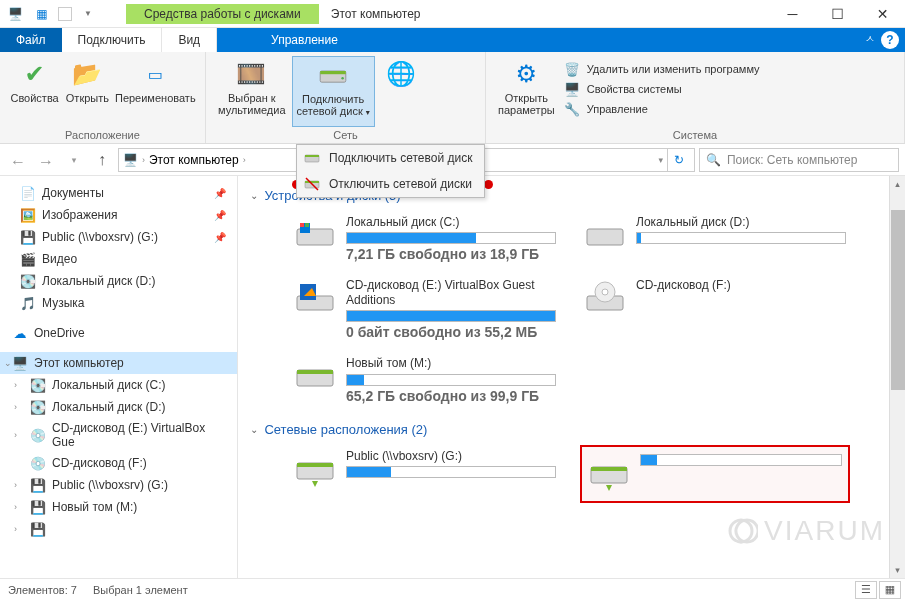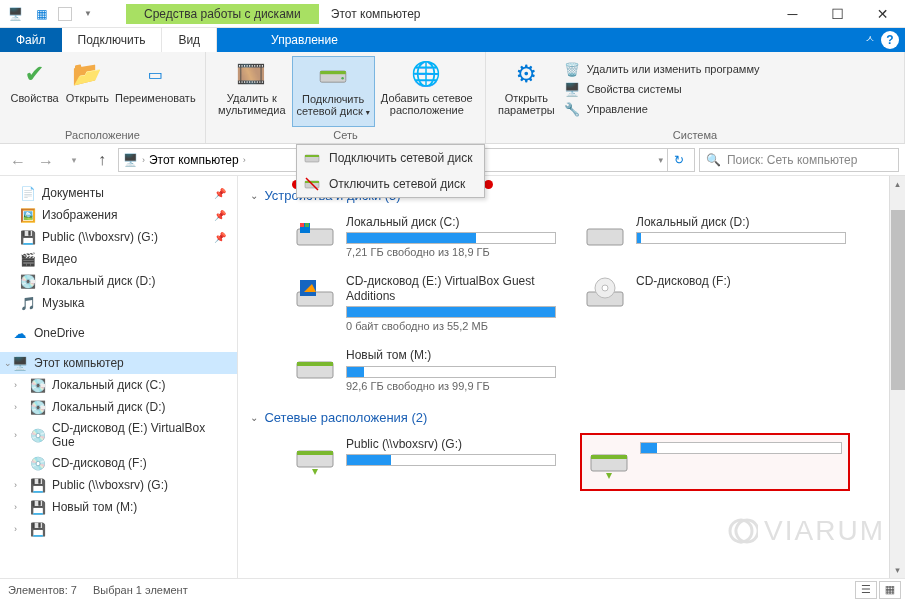--- a/index.html
+++ b/index.html
@@ -61,21 +61,21 @@
 .section-header { display: flex; align-items: center; gap: 6px; font-size: 13px; color: #1a5fb4; padding: 4px 0 8px; }
 .section-chev { font-size: 10px; color: #666; }
 .drives-grid { display: flex; flex-wrap: wrap; gap: 8px 20px; padding-left: 40px; margin-bottom: 10px; }
 .drive-item { width: 270px; display: flex; align-items: flex-start; gap: 10px; padding: 4px; }
 .drive-item.highlighted { border: 2px solid #d00; background: #fdf6f6; padding: 6px; }
 .drive-icon { width: 42px; height: 42px; display: flex; align-items: center; justify-content: center; font-size: 32px; flex-shrink: 0; }
 .drive-info { flex: 1; display: flex; flex-direction: column; gap: 2px; }
 .drive-name { font-size: 12px; color: #333; line-height: 1.2; }
 .drive-bar { width: 100%; height: 12px; border: 1px solid #bbb; background: #fff; position: relative; margin-top: 1px; }
 .drive-bar-fill { height: 100%; background: #2196f3; }
-.drive-free { font-size: 11px; color: #666; }
+.drive-free { font-size: 14px; color: #666; font-weight: bold; }
 
 .statusbar { height: 22px; border-top: 1px solid #e5e5e5; display: flex; align-items: center; padding: 0 8px; font-size: 11px; color: #555; gap: 16px; position: relative; }
 .status-views { position: absolute; right: 4px; display: flex; gap: 2px; }
 .view-btn { width: 22px; height: 18px; border: 1px solid #ccc; display: flex; align-items: center; justify-content: center; font-size: 11px; }
 
 .watermark { position: absolute; right: 20px; bottom: 30px; font-size: 28px; color: #ccc; letter-spacing: 2px; font-weight: 300; display: flex; align-items: center; gap: 6px; opacity: 0.6; pointer-events: none; margin-top: 25px; }
 .scrollbar-v { position: absolute; right: 0; top: 0; bottom: 0; width: 16px; background: #f0f0f0; border-left: 1px solid #ddd; }
 .scrollbar-thumb { background: #c0c0c0; width: 14px; margin: 18px 1px; height: 180px; }
 .scrollbar-arrow { height: 16px; display: flex; align-items: center; justify-content: center; font-size: 9px; color: #777; }
 
@@ -127,38 +127,36 @@
         <div class="ribbon-btn-label">Переименовать</div>
       </div>
     </div>
     <div class="ribbon-group-label">Расположение</div>
   </div>
 
   <div class="ribbon-group" style="width:280px">
     <div class="ribbon-group-buttons">
       <div class="ribbon-btn">
         <div class="ribbon-btn-icon">🎞️</div>
-        <div class="ribbon-btn-label" style="white-space:pre-line">Удалить к
+        <div class="ribbon-btn-label" style="white-space:pre-line">Выбран к
 мультимедиа</div>
       </div>
       <div class="ribbon-btn highlighted">
         <div class="ribbon-btn-icon">
           <svg class="disk-svg" viewBox="0 0 40 30">
               <rect x="4" y="10" width="32" height="14" rx="2" fill="#d0d0d0" stroke="#888"></rect>
               <rect x="4" y="10" width="32" height="4" fill="#7ab82e"></rect>
               <circle cx="32" cy="19" r="1.5" fill="#4caf50"></circle>
             </svg>
         </div>
         <div class="ribbon-btn-label" style="white-space:pre-line"><span>Подключить
 сетевой диск</span> <span style="font-size:8px">▾</span></div>
       </div>
       <div class="ribbon-btn">
         <div class="ribbon-btn-icon">🌐</div>
-        <div class="ribbon-btn-label" style="white-space:pre-line">Добавить сетевое
-расположение</div>
       </div>
     </div>
     <div class="ribbon-group-label">Сеть</div>
   </div>
 
   <div class="ribbon-group" style="flex:1">
     <div class="ribbon-group-buttons">
       <div class="ribbon-btn">
         <div class="ribbon-btn-icon" style="color:#0078d7">⚙</div>
         <div class="ribbon-btn-label" style="white-space:pre-line">Открыть
@@ -193,21 +191,21 @@
       <span>Подключить сетевой диск</span>
     </div>
     <div class="dropdown-item">
       <span class="dropdown-item-icon">
         <svg width="16" height="16" viewBox="0 0 16 16">
             <rect x="1" y="5" width="14" height="7" rx="1" fill="#d0d0d0" stroke="#888" stroke-width="0.5"></rect>
             <rect x="1" y="5" width="14" height="2" fill="#7ab82e"></rect>
             <line x1="2" y1="2" x2="14" y2="14" stroke="#d00" stroke-width="1.5"></line>
           </svg>
       </span>
-      <span>Отключить сетевой диск</span>
+      <span>Отключить сетевой диски</span>
     </div>
   </div>
   <div class="red-underline" style="left:296px;top:131px;width:192px"></div>
   <div class="red-dot" style="left:292px;top:128px"></div>
   <div class="red-dot" style="left:484px;top:128px"></div>
 </div>
 
 <div class="addressbar-row">
   <div class="nav-btn">←</div>
   <div class="nav-btn">→</div>
@@ -374,21 +372,21 @@
             <svg viewBox="0 0 42 42">
               <rect x="3" y="14" width="36" height="16" rx="2" fill="#dcdcdc" stroke="#999"></rect>
               <rect x="3" y="14" width="36" height="4" fill="#7ab82e"></rect>
             </svg>
           </div>
         <div class="drive-info">
             <div class="drive-name">Новый том (M:)</div>
             <div class="drive-bar">
               <div class="drive-bar-fill" style="width:8%"></div>
             </div>
-            <div class="drive-free">92,6 ГБ свободно из 99,9 ГБ</div>
+            <div class="drive-free">65,2 ГБ свободно из 99,9 ГБ</div>
           </div>
       </div>
     </div>
 
     <div class="section-header">
       <span class="section-chev">⌄</span>
       <span>Сетевые расположения (2)</span>
     </div>
     <div class="drives-grid">
       <div class="drive-item">

